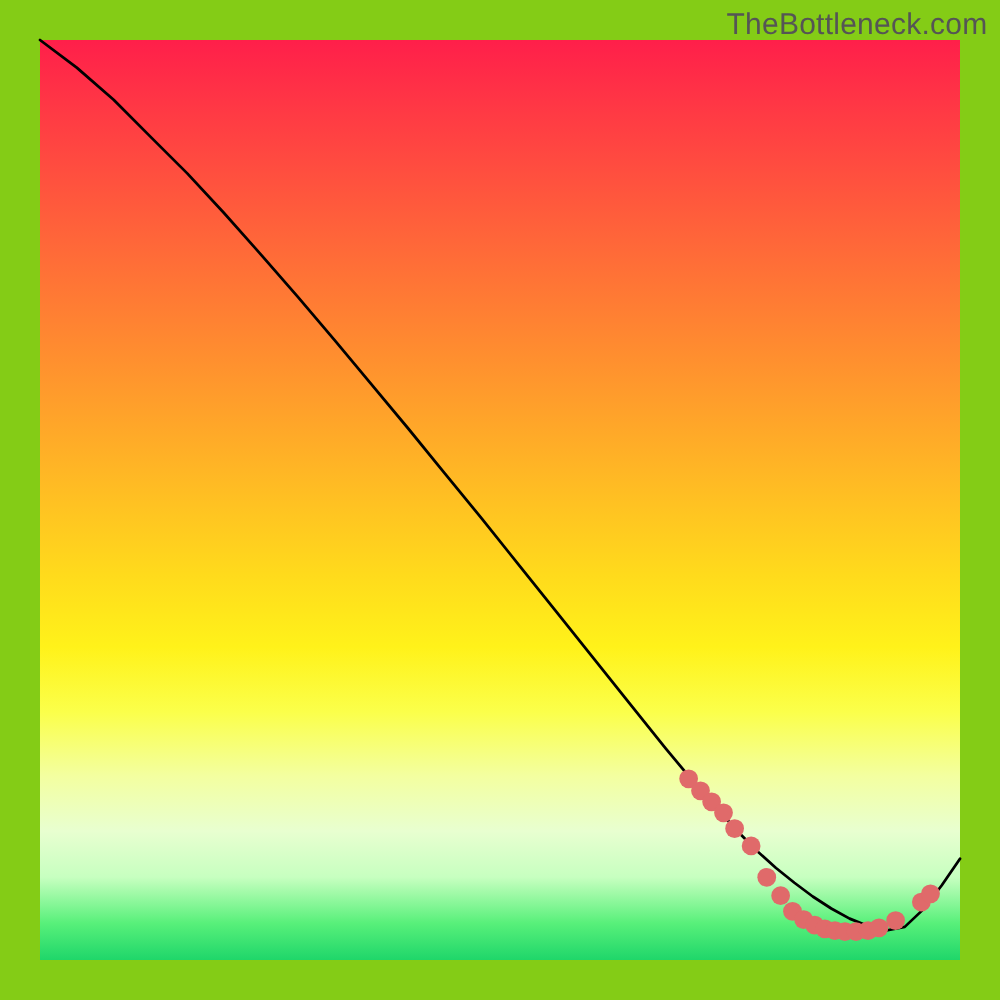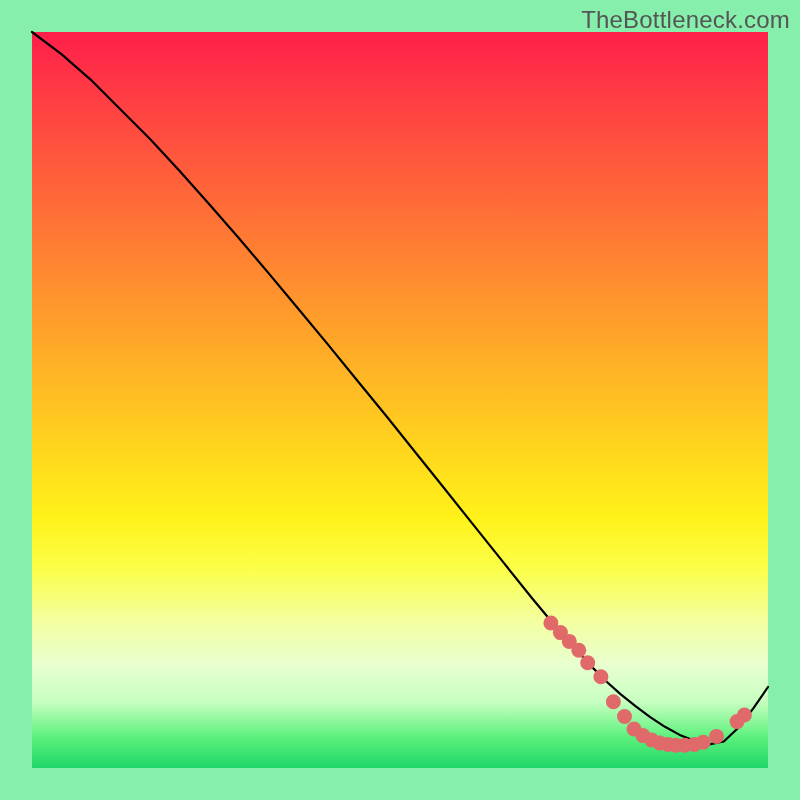--- a/index.html
+++ b/index.html
@@ -8,21 +8,21 @@
     width: 800px;
     height: 800px;
     background: #000;
     overflow: hidden;
     font-family: Arial, Helvetica, sans-serif;
   }
   .frame {
     position: relative;
     width: 800px;
     height: 800px;
-    background: #86efac;
+    background: #84cc16;
   }
   .watermark {
     position: absolute;
     top: 6px;
     right: 10px;
     color: #555;
     font-size: 24px;
     font-weight: 500;
     letter-spacing: 0.2px;
     z-index: 20;

